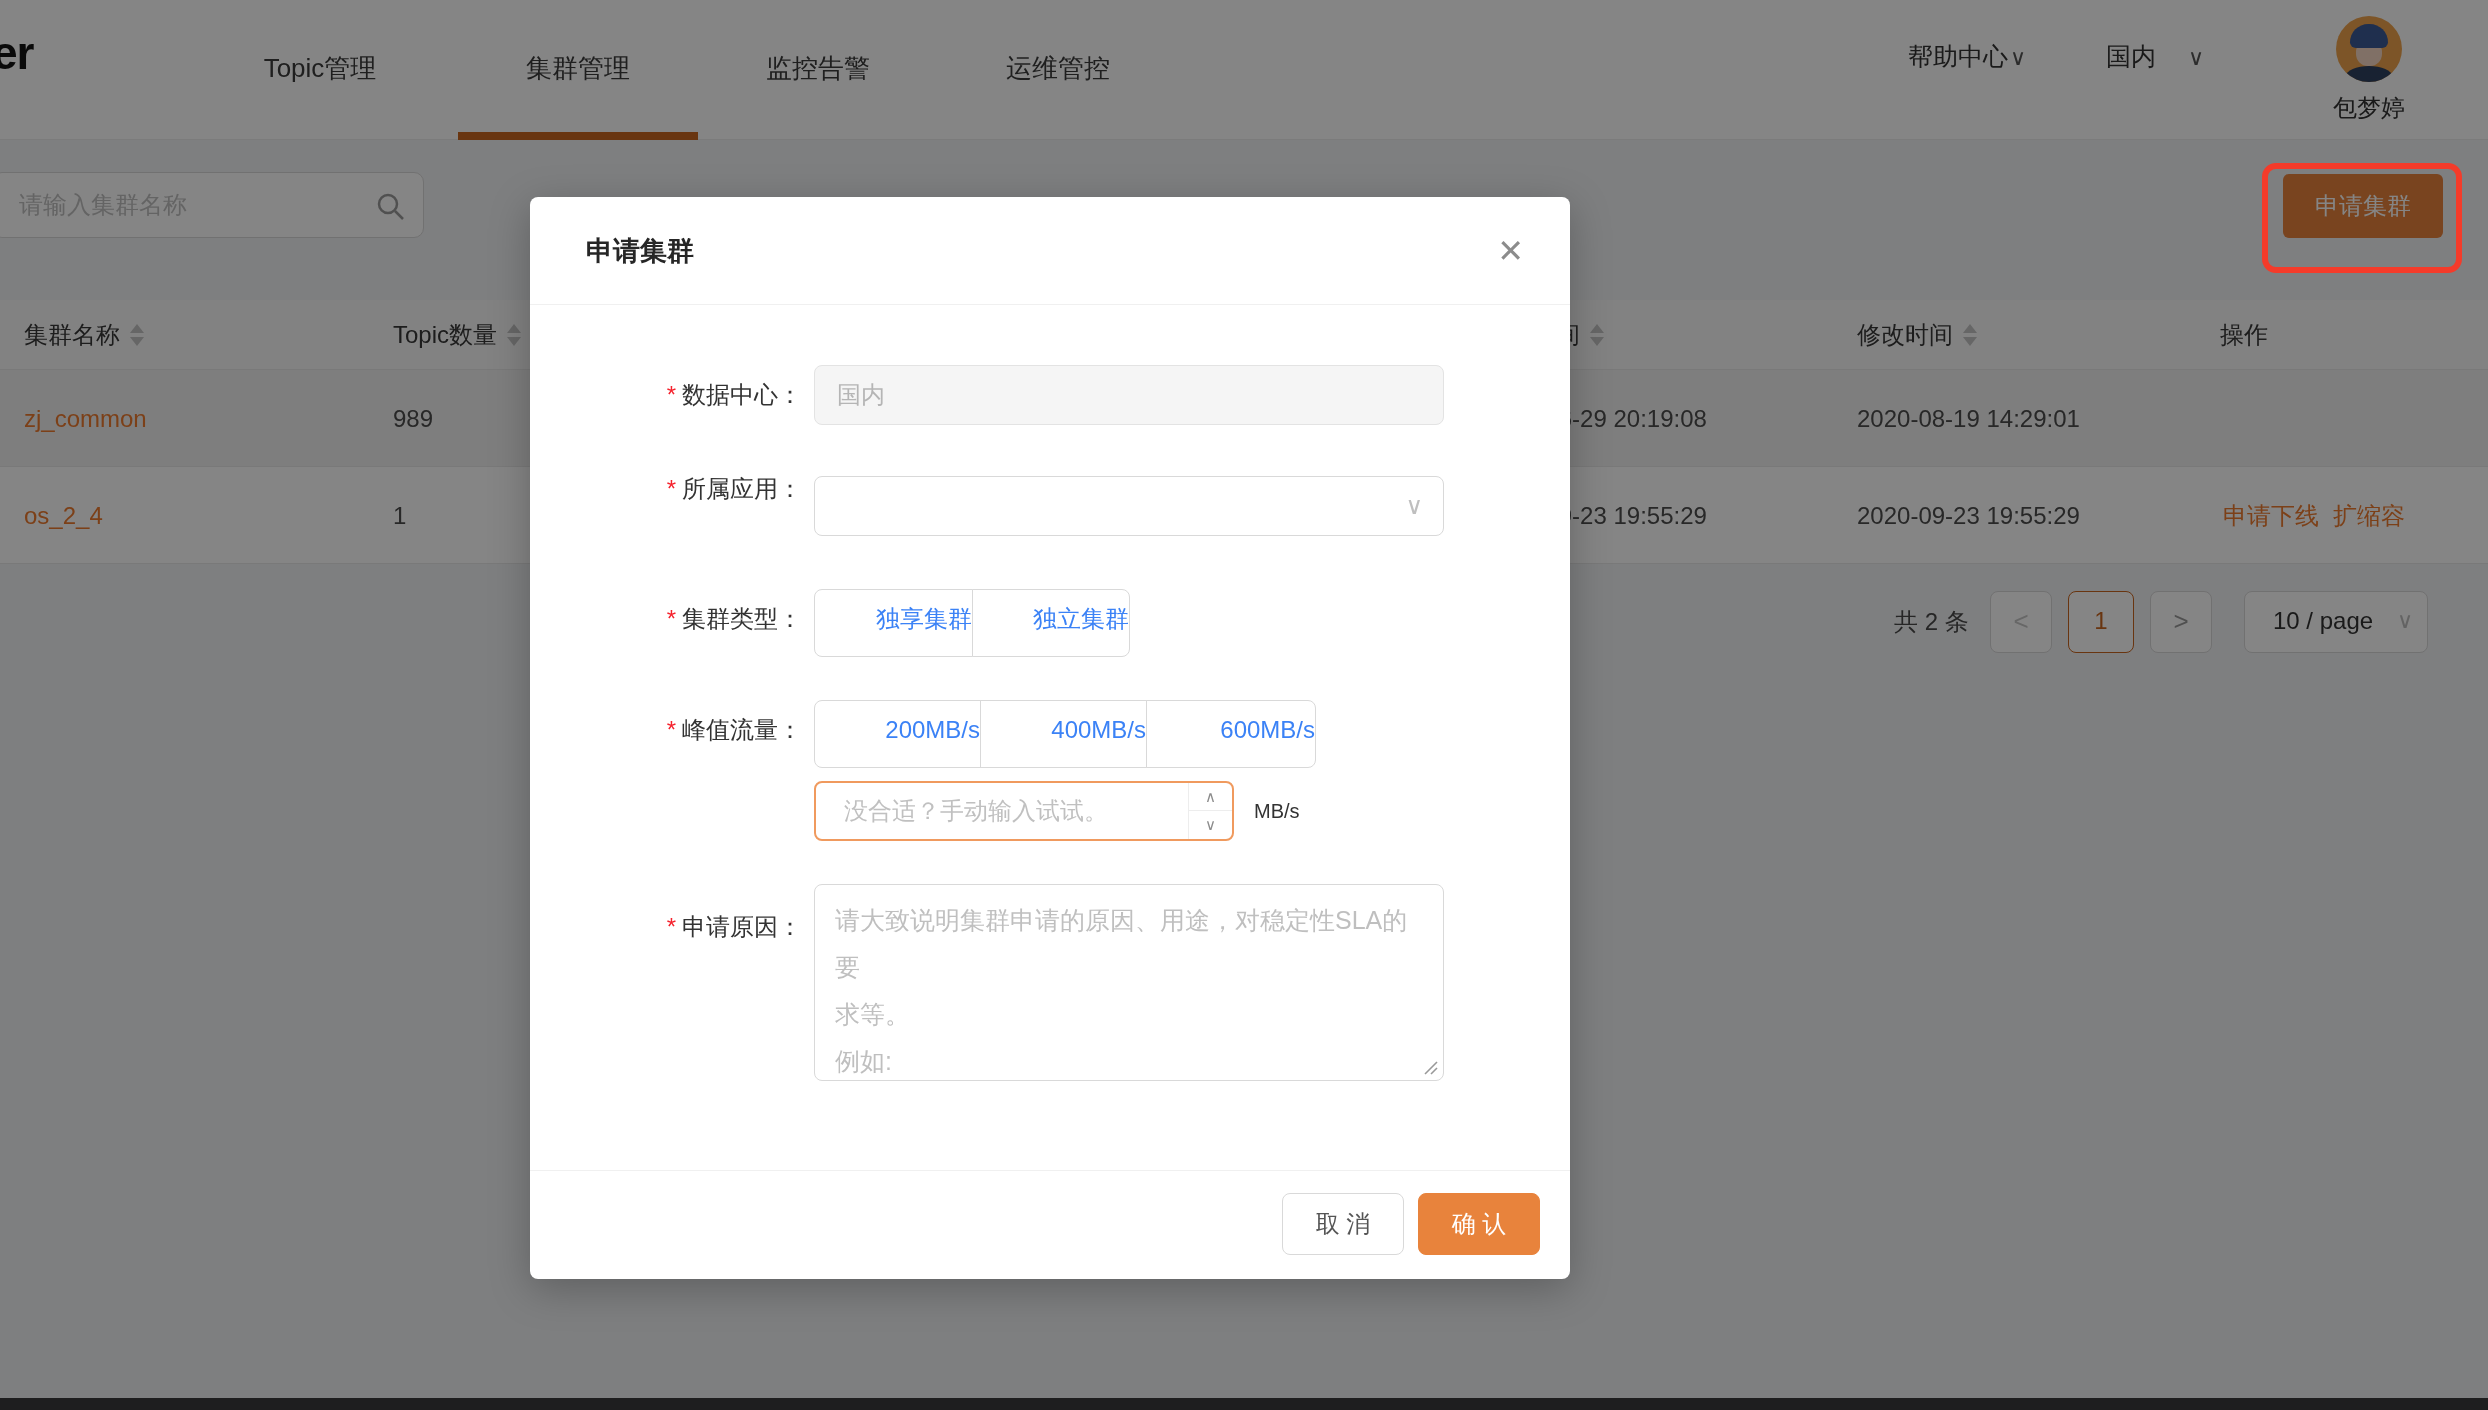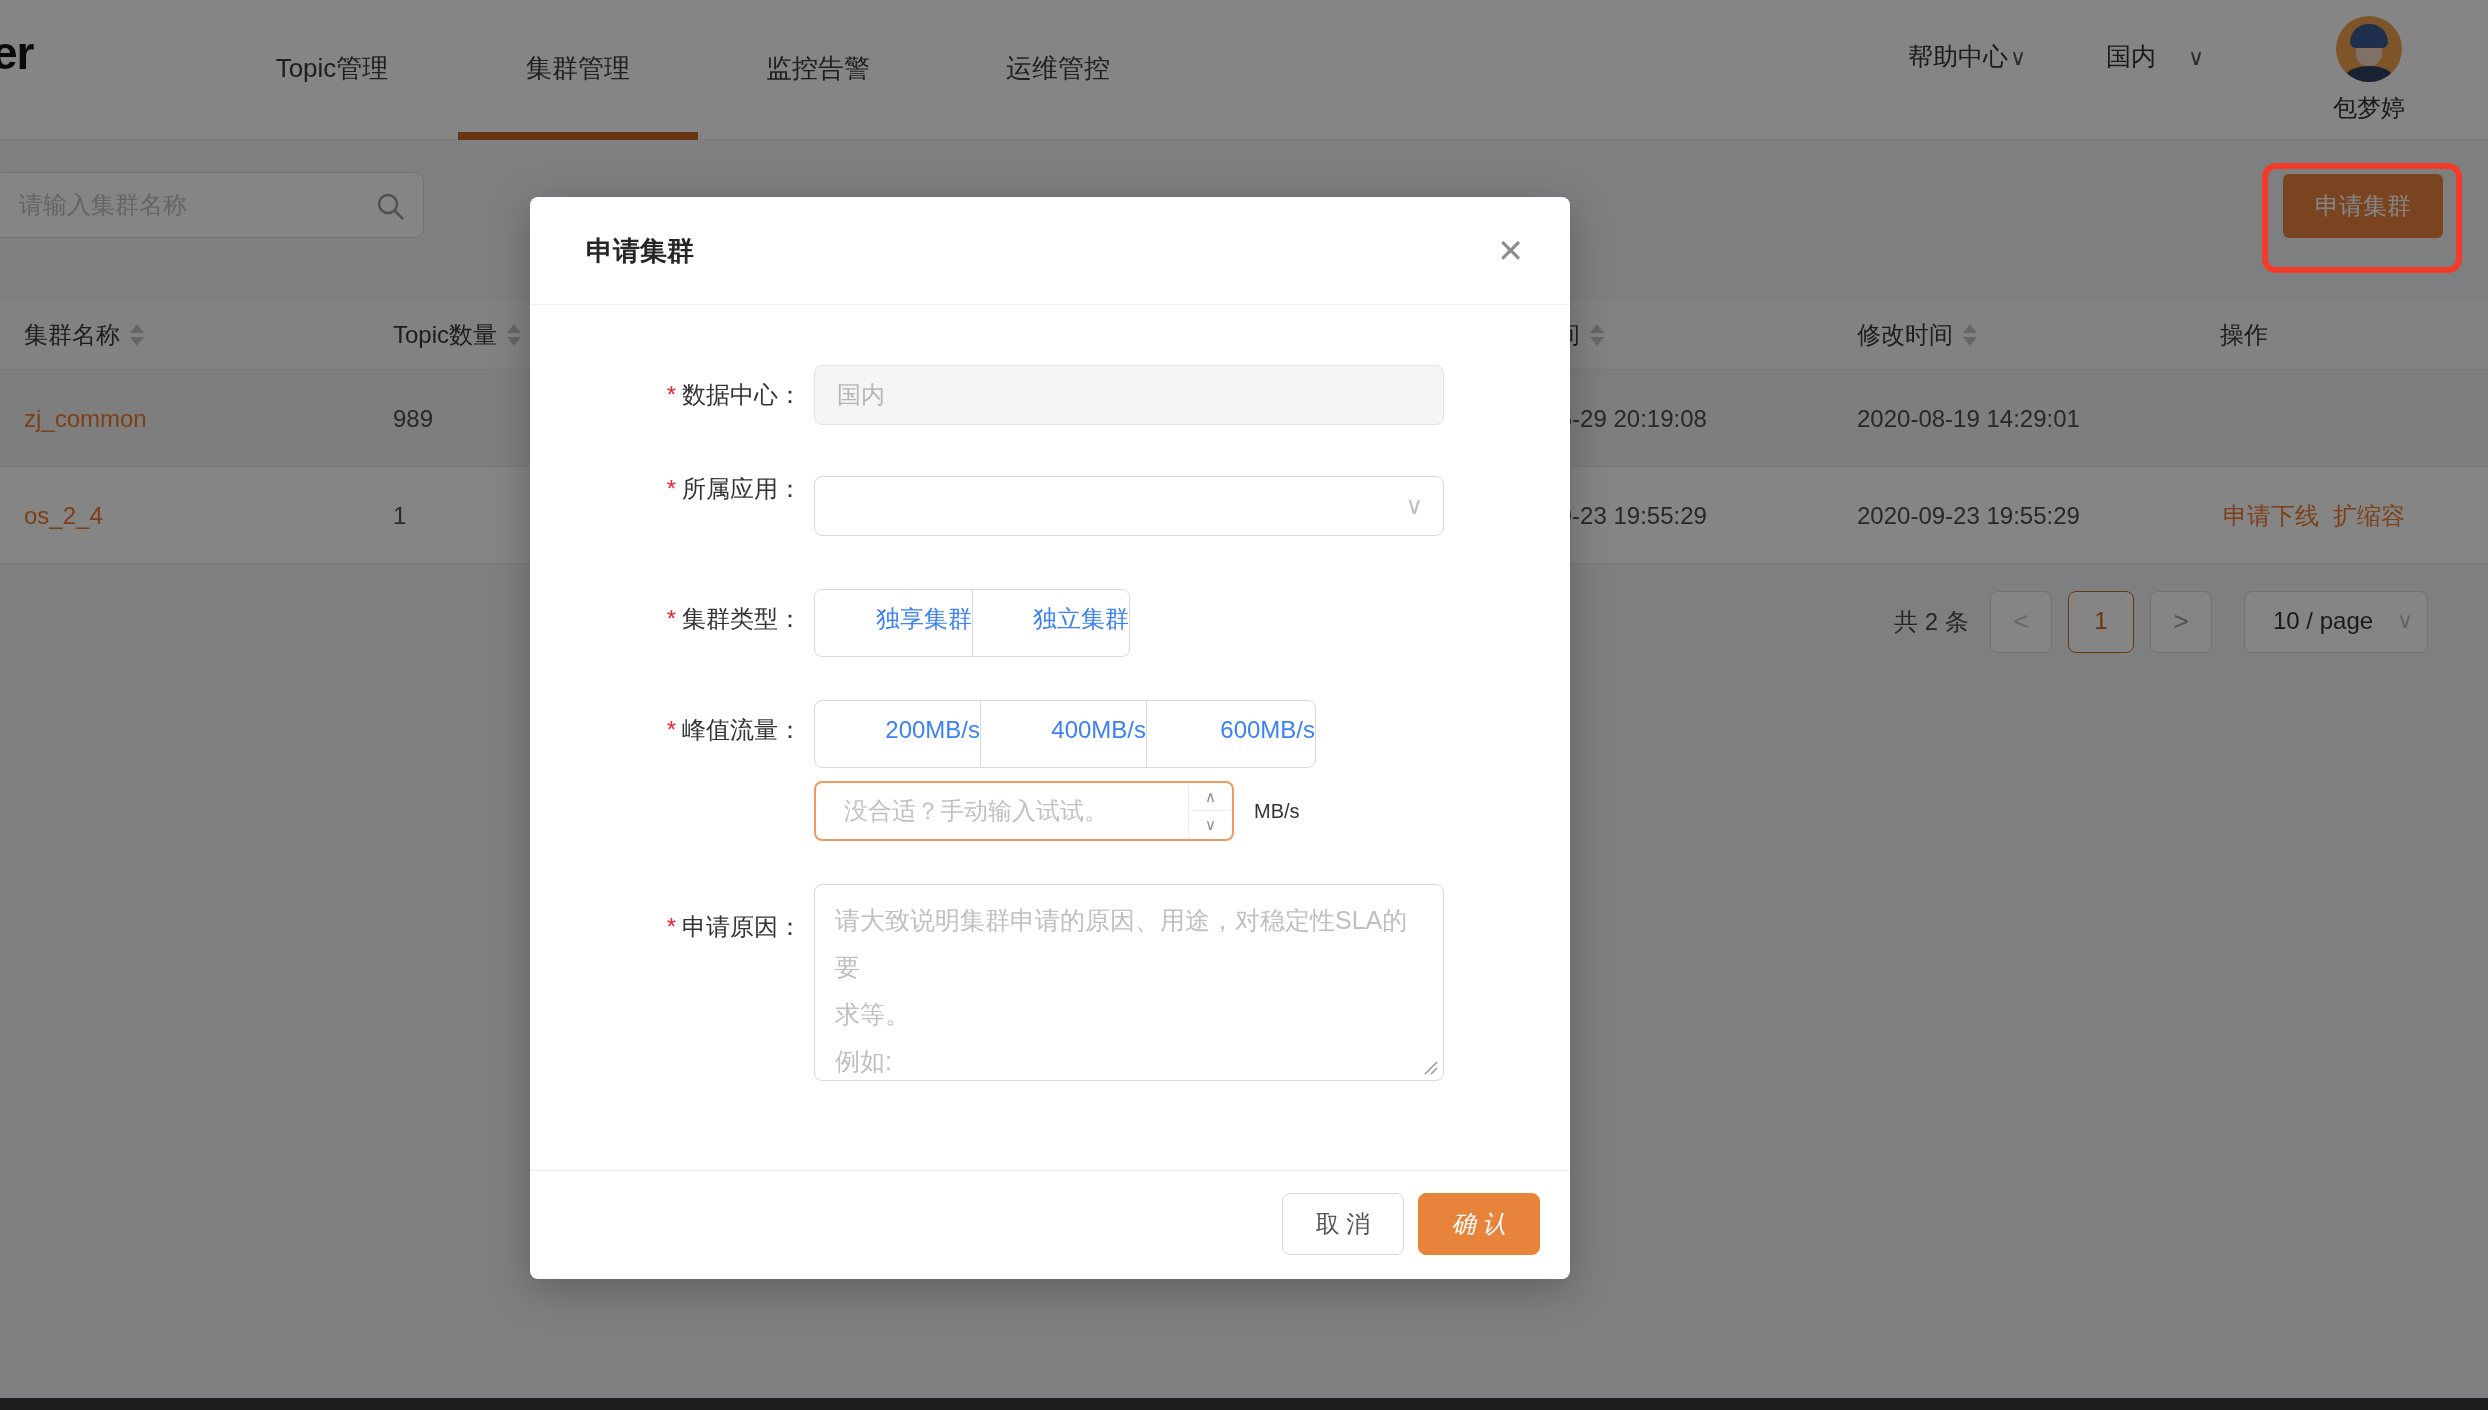--- a/index.html
+++ b/index.html
@@ -64,35 +64,35 @@
   .spin { position:absolute; right:0; top:0; width:44px; height:56px; border-left:1px solid #ededed; }
   .spin .cell { height:28px; text-align:center; line-height:28px; font-size:15px; color:#8c8c8c; cursor:pointer; }
   .spin .cell:first-child { border-bottom:1px solid #ededed; }
   .unit { position:absolute; left:724px; top:584px; height:60px; line-height:60px; font-size:20px; color:#333; }
   .f-textarea { position:absolute; left:284px; top:687px; width:630px; height:197px; background:#fff; border:1px solid #d9d9d9; border-radius:8px; overflow:hidden; }
   .ph { position:absolute; left:20px; top:12px; right:18px; font-size:25px; line-height:47px; color:#bfbfbf; white-space:pre-line; }
   .resize-ic { position:absolute; right:4px; bottom:4px; }
   .m-foot-line { position:absolute; left:0; top:973px; width:100%; border-top:1px solid #f0f0f0; }
   .btn { position:absolute; top:996px; height:62px; border-radius:8px; font-size:24px; text-align:center; line-height:60px; cursor:pointer; }
   .btn-cancel { left:752px; width:122px; background:#fff; border:1px solid #d9d9d9; color:#555; }
-  .btn-confirm { left:888px; width:122px; background:#e8833c; border:1px solid #e8833c; color:#fff;font-style:italic; }
+  .btn-confirm { left:888px; width:122px; background:#e8833c; border:1px solid #e8833c; color:#fff; }
 
   .annotation { position:absolute; left:2262px; top:163px; width:200px; height:110px; border:6px solid #f43b2a; border-radius:14px; z-index:30; }
 </style>
 </head>
 <body>
 
 <div class="root">
 
   <div class="page">
 
     <header class="nav">
       <span class="logo">er</span>
 
-      <div class="tab" style="left:212px">Topic管理</div>
+      <div class="tab" style="left:200px">Topic管理</div>
       <div class="tab" style="left:458px">
         <span>集群管理</span>
         <div class="tab-underline"></div>
       </div>
       <div class="tab" style="left:698px">监控告警</div>
       <div class="tab" style="left:938px">运维管控</div>
 
       <div class="nav-item" style="left:1908px">
         <span>帮助中心</span><span class="chev" style="margin-left:2px">∨</span>
       </div>

